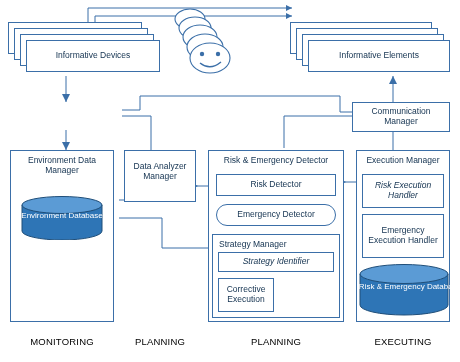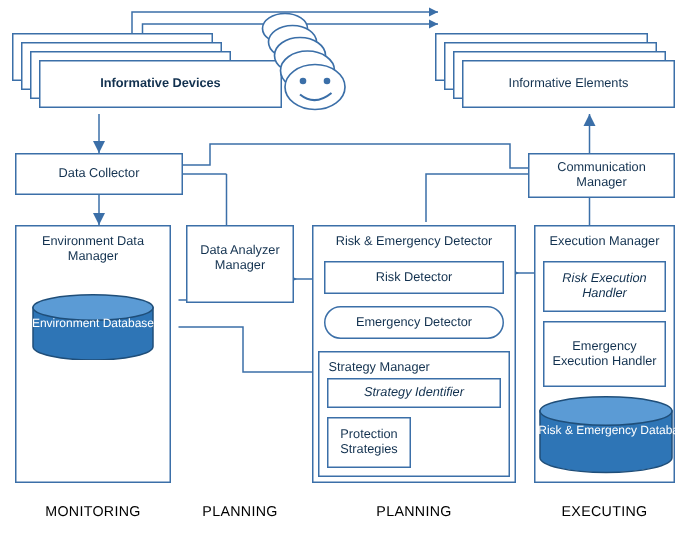--- a/index.html
+++ b/index.html
@@ -134,21 +134,21 @@
       <polygon points="198,186 190,182 190,190"></polygon>
       <polygon points="292,8 286,5 286,11"></polygon>
       <polygon points="292,16 286,13 286,19"></polygon>
     </g>
   </svg>
 
   <div class="stackwrap" style="left:8px; top:22px; width:150px; height:56px;">
     <div class="shadowbox" style="left:0px; top:0px; width:134px; height:32px;"></div>
     <div class="shadowbox" style="left:6px; top:6px; width:134px; height:32px;"></div>
     <div class="shadowbox" style="left:12px; top:12px; width:134px; height:32px;"></div>
-    <div class="box" style="left:18px; top:18px; width:162px; height:32px;font-weight:bold;">
+    <div class="box" style="left:18px; top:18px; width:134px; height:32px;">
       <span>Informative Devices</span>
     </div>
   </div>
 
   <div class="stackwrap" style="left:290px; top:22px; width:160px; height:56px;">
     <div class="shadowbox" style="left:0px; top:0px; width:142px; height:32px;"></div>
     <div class="shadowbox" style="left:6px; top:6px; width:142px; height:32px;"></div>
     <div class="shadowbox" style="left:12px; top:12px; width:142px; height:32px;"></div>
     <div class="box" style="left:18px; top:18px; width:142px; height:32px;">
       <span>Informative Elements</span>
@@ -165,23 +165,20 @@
         <ellipse cx="42" cy="54" rx="20" ry="15"></ellipse>
       </g>
       <g fill="#3b6fa8" stroke="none">
         <circle cx="34" cy="50" r="2.2"></circle>
         <circle cx="50" cy="50" r="2.2"></circle>
       </g>
       <path d="M 32,59 Q 42,67 53,58" fill="none" stroke="#3b6fa8" stroke-width="1.4"></path>
     </svg>
   </div>
 
-  <div class="box" style="left:10px; top:102px; width:112px; height:28px;">
-    <span>Data Collector</span>
-  </div>
 
   <div class="box" style="left:352px; top:102px; width:98px; height:30px;">
     <span>Communication Manager</span>
   </div>
 
   <div class="group" style="left:10px; top:150px; width:104px; height:172px;">
     <div class="grouplabel">Environment Data Manager</div>
   </div>
 
   <div class="db" style="left:20px; top:196px; width:84px; height:44px;">
@@ -211,21 +208,21 @@
 
   <div class="group" style="left:212px; top:234px; width:128px; height:84px;">
     <div class="grouplabel" style="text-align:left; left:6px;">Strategy Manager</div>
   </div>
 
   <div class="box" style="left:218px; top:252px; width:116px; height:20px;font-style:italic;">
     <span>Strategy  Identifier</span>
   </div>
 
   <div class="box" style="left:218px; top:278px; width:56px; height:34px;">
-    <span>Protection Strategies</span>
+    <span>Corrective Execution</span>
   </div>
 
 
   <div class="group" style="left:356px; top:150px; width:94px; height:172px;">
     <div class="grouplabel">Execution Manager</div>
   </div>
 
   <div class="box" style="left:362px; top:174px; width:82px; height:34px;font-style:italic;">
     <span>Risk Execution Handler</span>
   </div>

